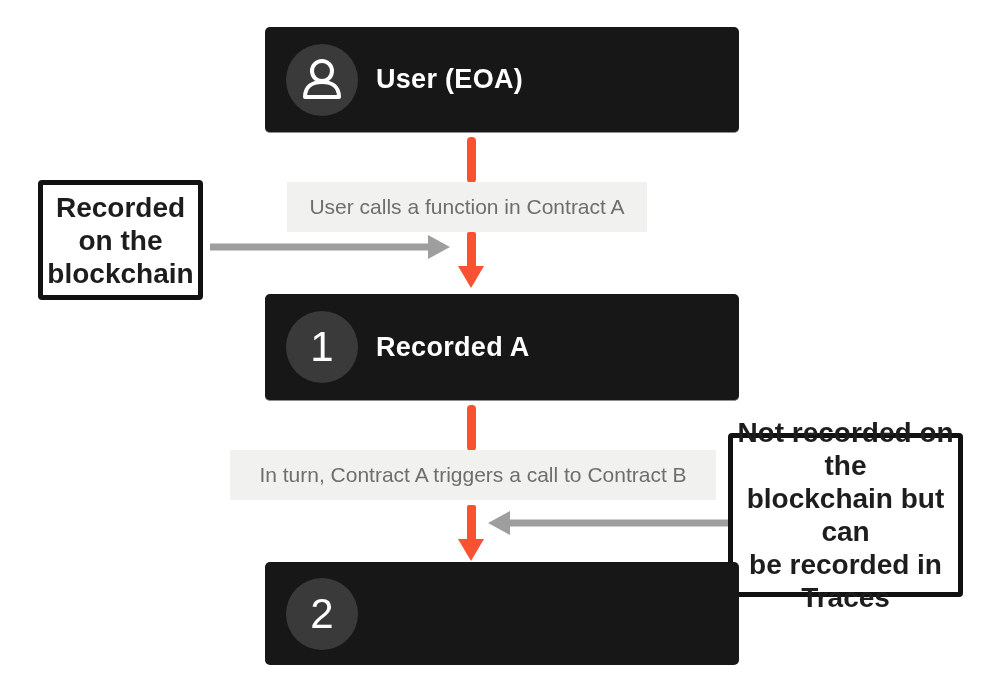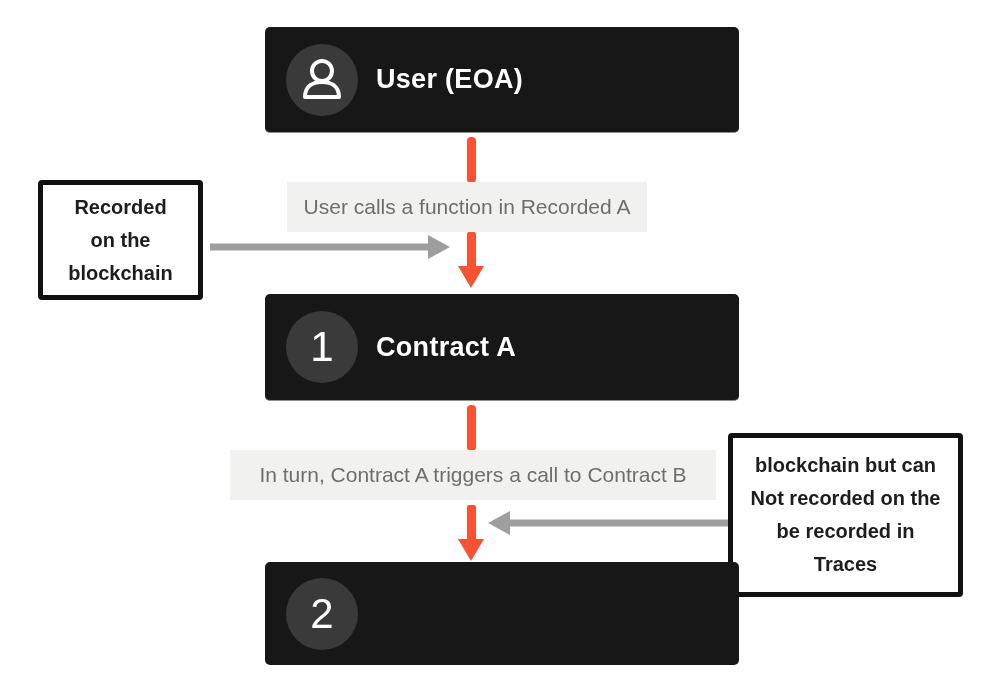--- a/index.html
+++ b/index.html
@@ -91,21 +91,21 @@
     position: absolute;
     background: #ffffff;
     border: 5px solid #111111;
     border-radius: 4px;
     box-sizing: border-box;
     display: flex;
     flex-direction: column;
     align-items: center;
     justify-content: center;
     color: #1d1d1d;
-    font-size: 20px;
+    font-size: 28px;
     font-weight: 700;
     line-height: 33px;
     text-align: center;
   }
 </style>
 </head>
 <body>
 
 <div id="canvas">
 
@@ -114,21 +114,21 @@
       <svg width="72" height="72" viewBox="0 0 72 72">
         <circle cx="36" cy="27" r="10" fill="none" stroke="#ffffff" stroke-width="4"></circle>
         <path d="M19 53 C19 42 27 38 36 38 C45 38 53 42 53 53 Z" fill="none" stroke="#ffffff" stroke-width="4" stroke-linejoin="round"></path>
       </svg>
     </div>
     <div class="node-title">User (EOA)</div>
   </div>
 
   <div class="flow-bar" style="top:137px;"></div>
 
-  <div class="edge-label" style="left:287px; top:182px; width:360px; height:50px;">User calls a function in Recorded A</div>
+  <div class="edge-label" style="left:287px; top:182px; width:360px; height:50px;">User calls a function in Contract A</div>
 
   <svg class="flow-arrow" style="top:232px;" viewBox="0 0 28 56">
     <rect x="10" y="0" width="9" height="37" rx="2" fill="#f85232"></rect>
     <polygon points="1,34 27,34 14,56" fill="#f85232"></polygon>
   </svg>
 
   <svg class="side-arrow" style="left:210px; top:234px;" viewBox="0 0 240 26">
     <rect x="0" y="9.5" width="218" height="7" fill="#9e9e9e"></rect>
     <polygon points="218,1 240,13 218,25" fill="#9e9e9e"></polygon>
   </svg>
@@ -136,40 +136,40 @@
   <div class="note-box" style="left:38px; top:180px; width:165px; height:120px;">
     <div>Recorded</div>
     <div>on the</div>
     <div>blockchain</div>
   </div>
 
   <div class="node-box edge-line" style="top:294px; height:107px;">
     <div class="node-circle">
       <span class="node-step">1</span>
     </div>
-    <div class="node-title">Contract A</div>
+    <div class="node-title">Recorded A</div>
   </div>
 
   <div class="flow-bar" style="top:405px;"></div>
 
   <div class="edge-label" style="left:230px; top:450px; width:486px; height:50px;">In turn, Contract A triggers a call to Contract B</div>
 
   <svg class="flow-arrow" style="top:505px;" viewBox="0 0 28 56">
     <rect x="10" y="0" width="9" height="37" rx="2" fill="#f85232"></rect>
     <polygon points="1,34 27,34 14,56" fill="#f85232"></polygon>
   </svg>
 
   <svg class="side-arrow" style="left:488px; top:510px;" viewBox="0 0 240 26">
     <polygon points="22,1 0,13 22,25" fill="#9e9e9e"></polygon>
     <rect x="22" y="9.5" width="218" height="7" fill="#9e9e9e"></rect>
   </svg>
 
   <div class="note-box" style="left:728px; top:433px; width:235px; height:164px;">
+    <div>Not recorded on the</div>
     <div>blockchain but can</div>
-    <div>Not recorded on the</div>
     <div>be recorded in</div>
     <div>Traces</div>
   </div>
 
   <div class="node-box" style="top:562px; height:103px;">
     <div class="node-circle">
       <span class="node-step">2</span>
     </div>
   </div>
 

